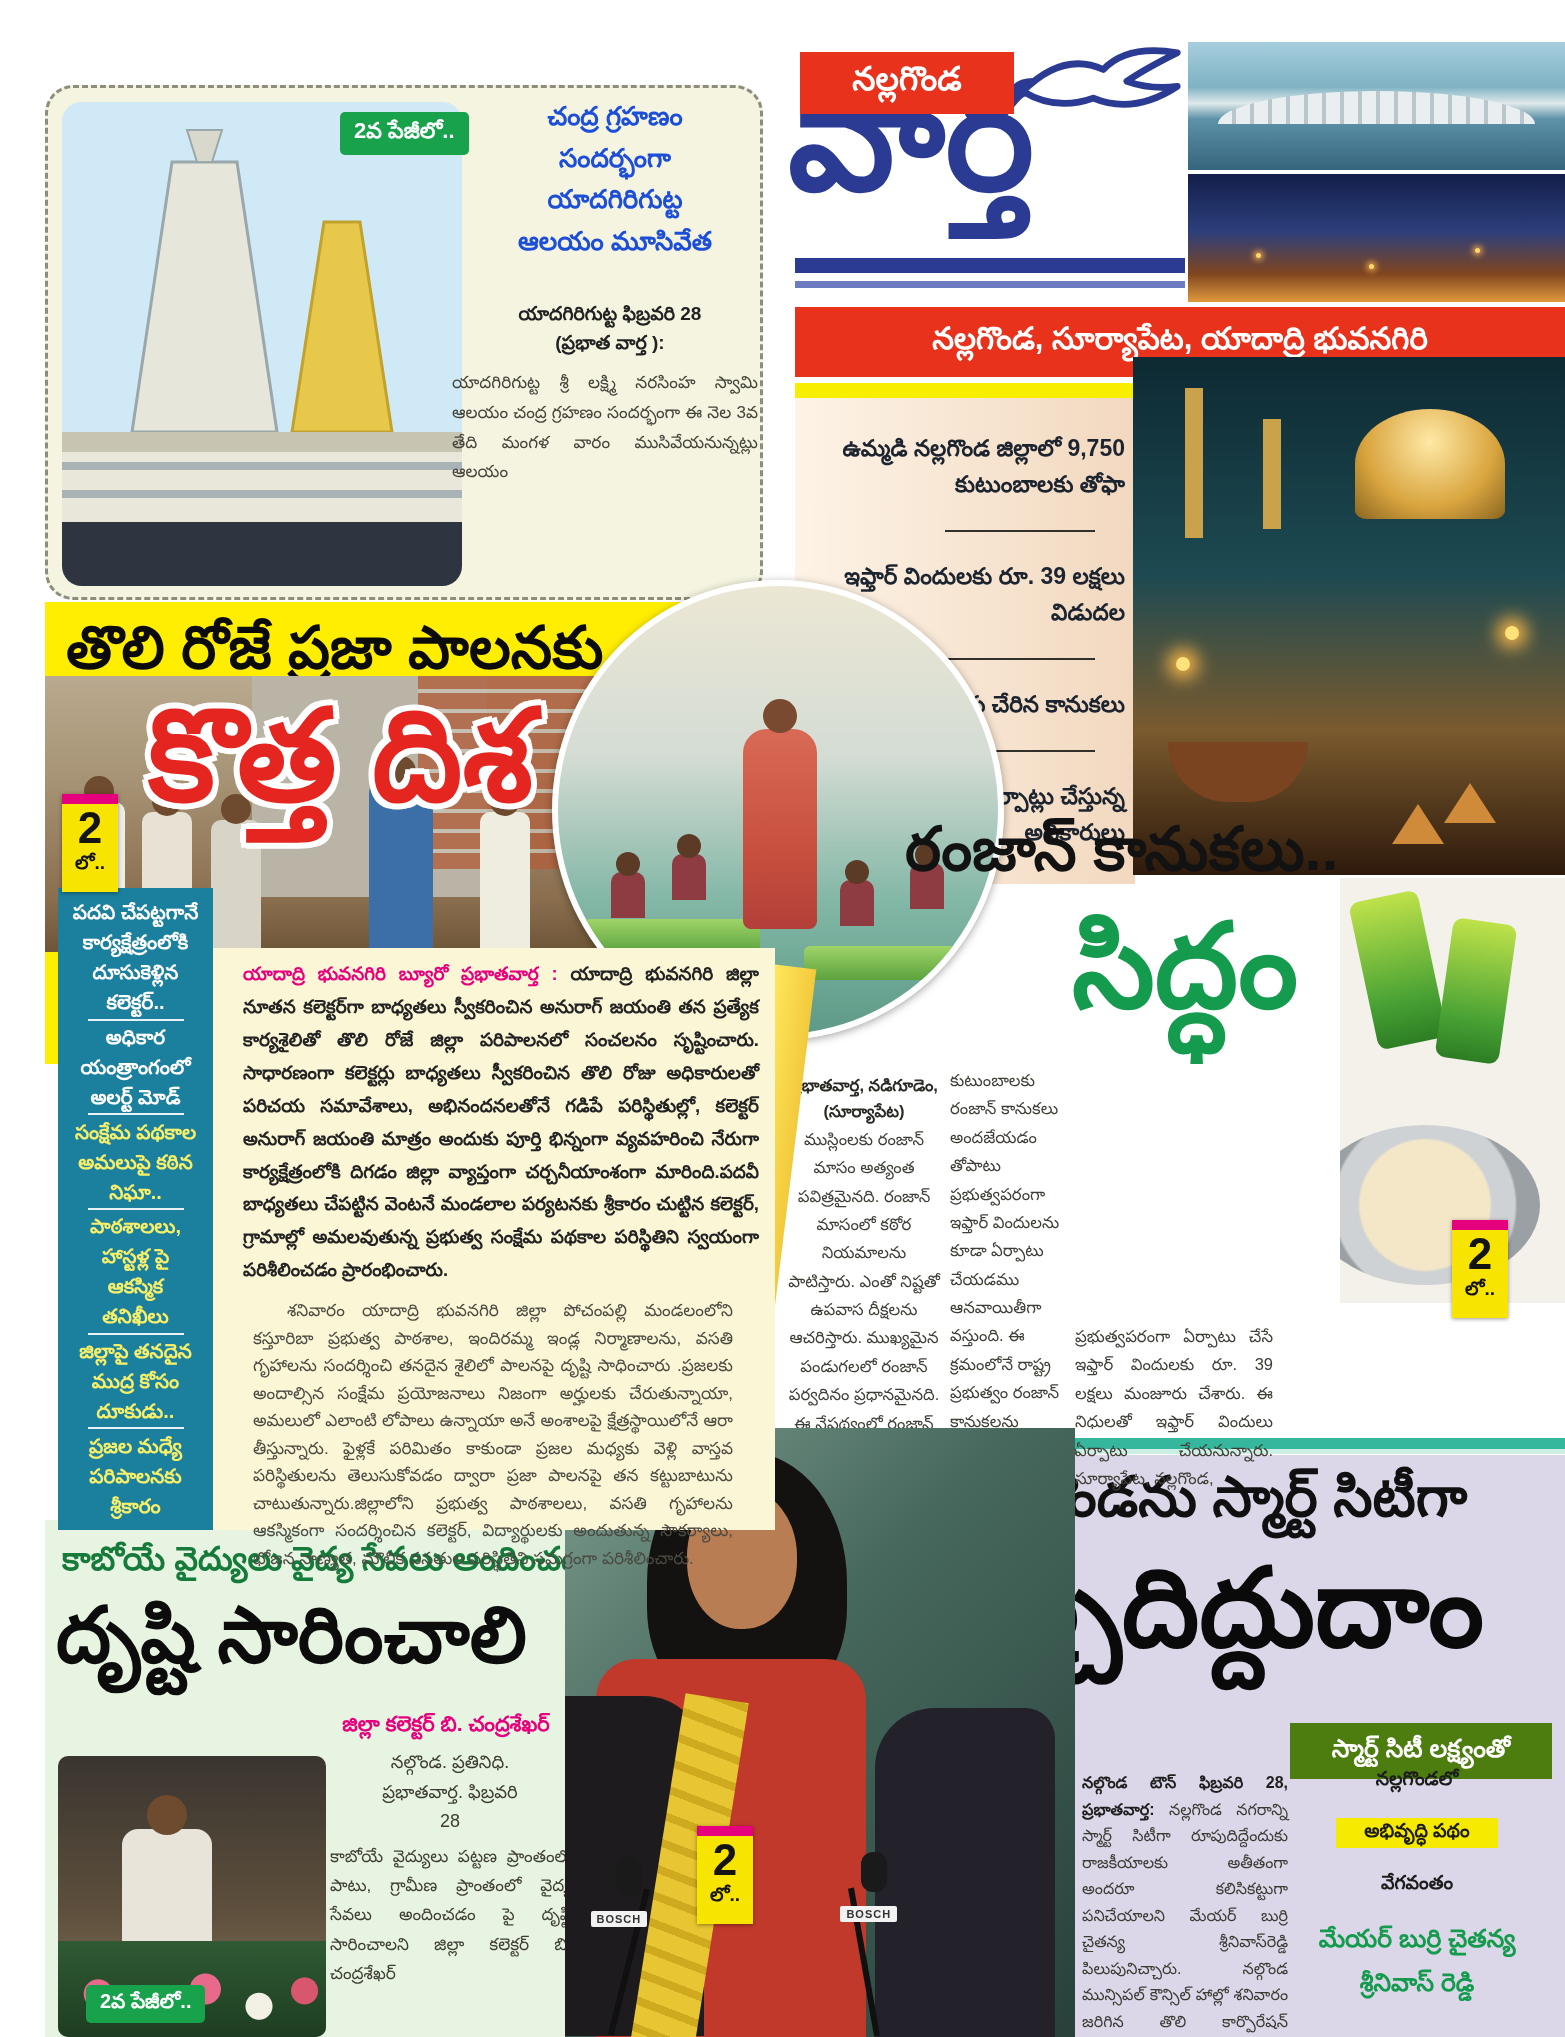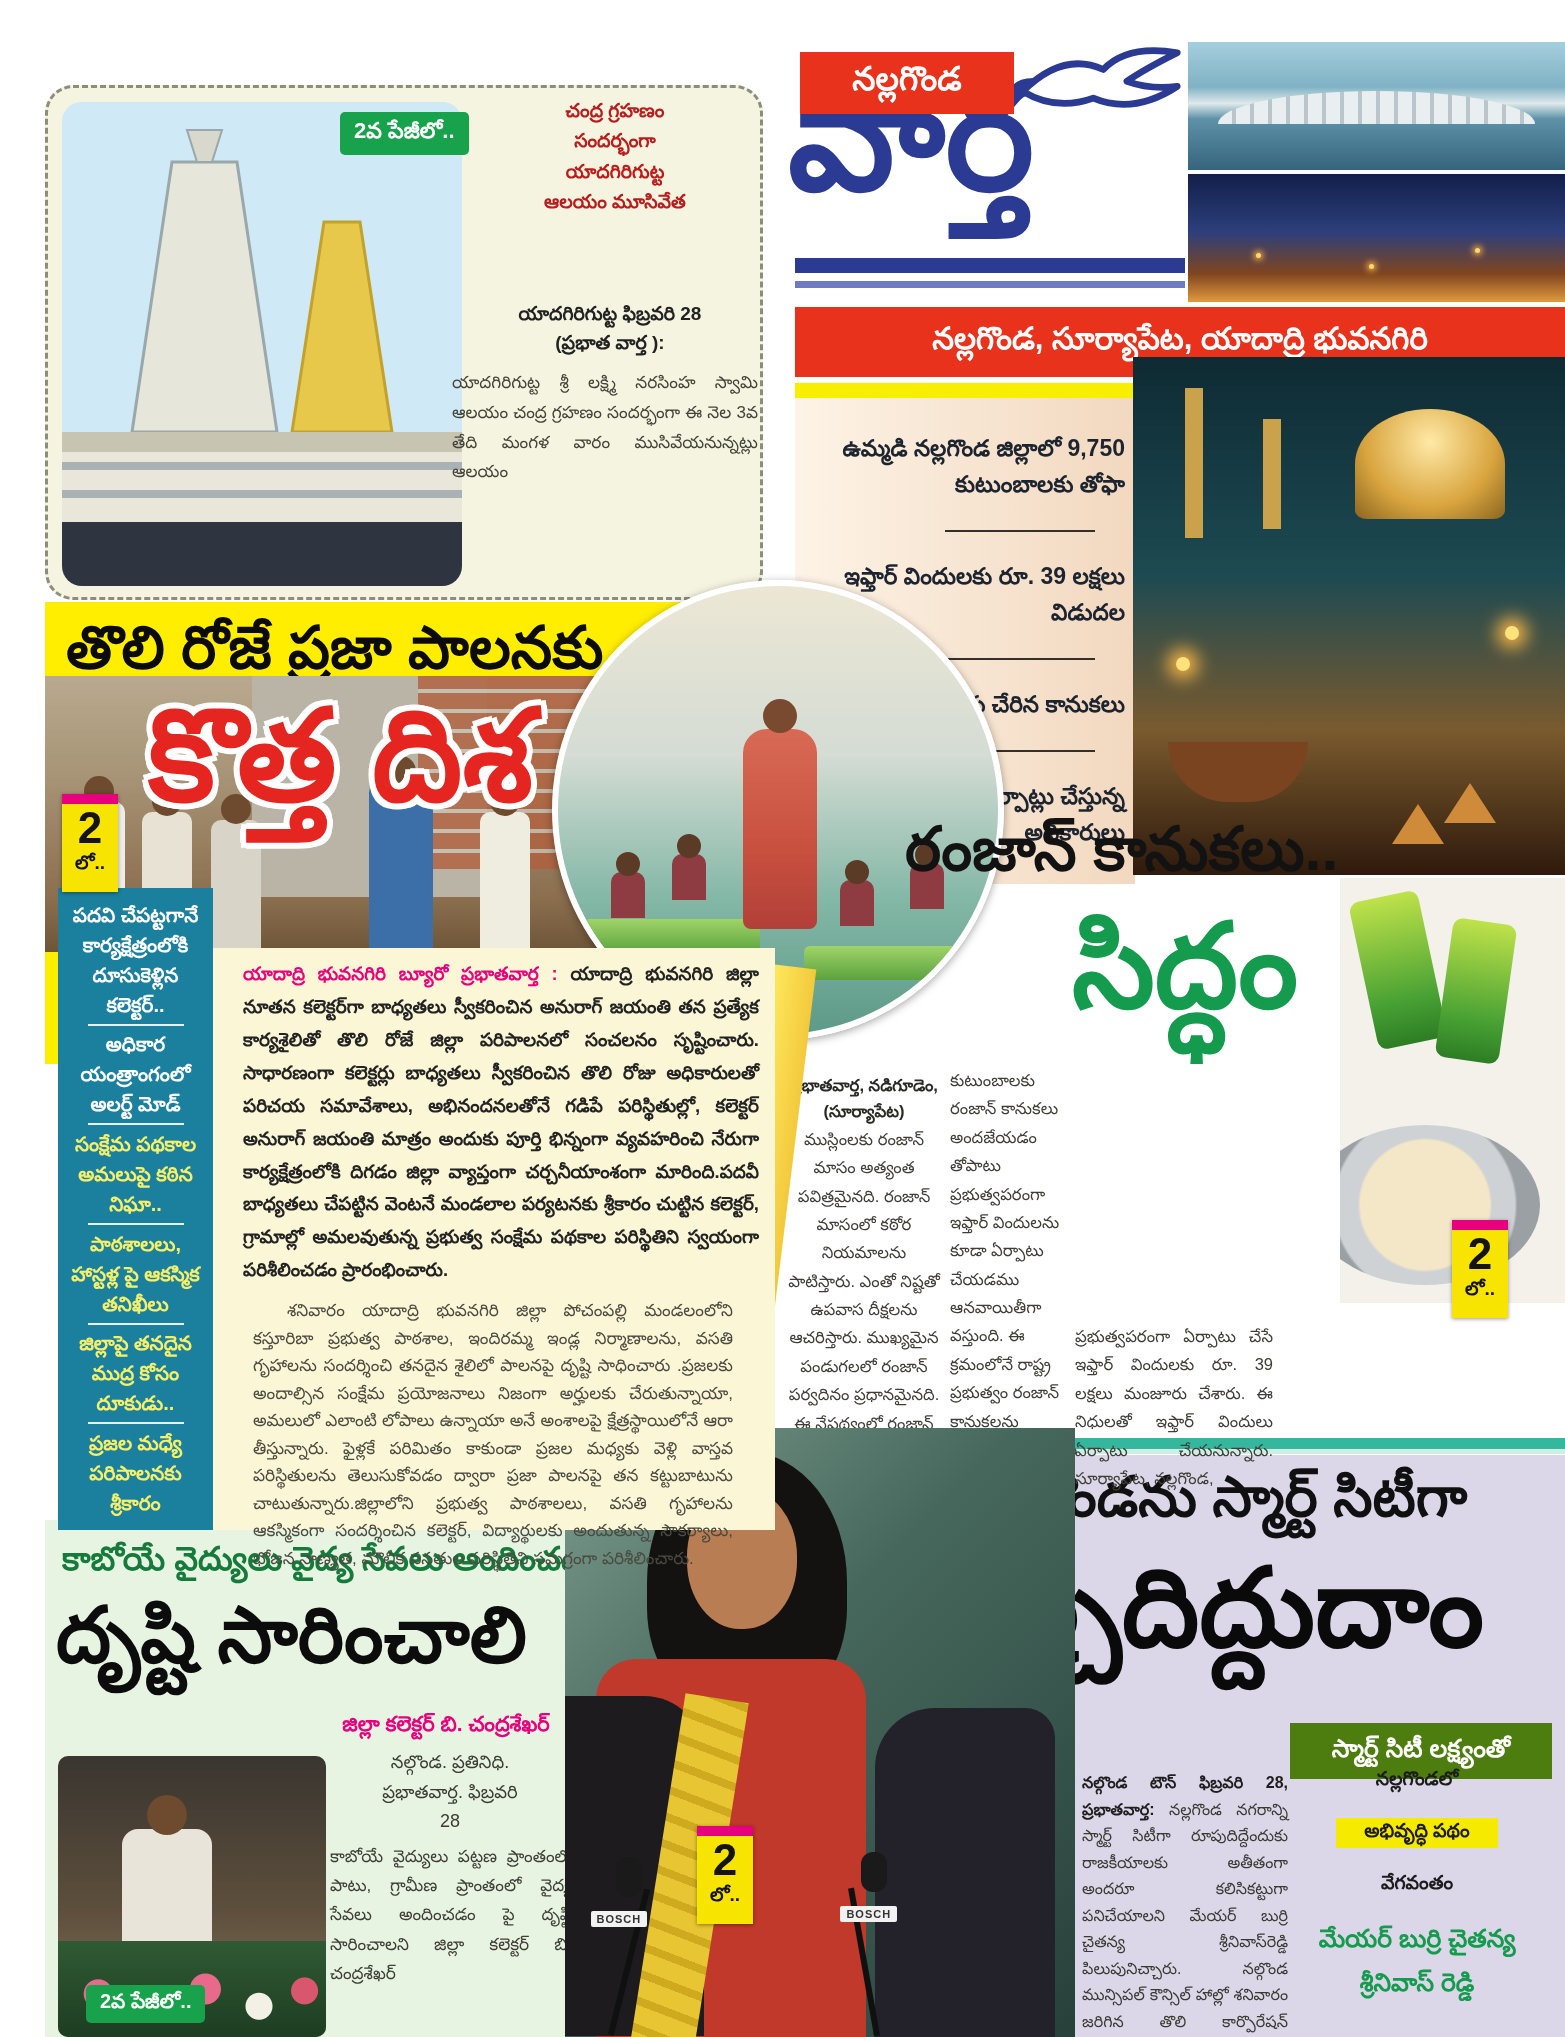--- a/index.html
+++ b/index.html
@@ -7,21 +7,21 @@
   #canvas { position:relative; width:1565px; height:2037px; background:#ffffff; overflow:hidden; margin:0 auto; }
   .abs { position:absolute; }
 
   
   .temple-box { left:45px; top:85px; width:718px; height:515px; background:#f4f4e0;
     border:3px dashed #8d8d7c; border-radius:28px; z-index:2; }
   .temple-photo { left:14px; top:14px; width:400px; height:484px; border-radius:20px; overflow:hidden; background:#cfe9f6; }
   .temple-badge { left:292px; top:24px; background:#18a24b; color:#fff; font-weight:bold;
     font-size:22px; padding:6px 14px; border-radius:5px; z-index:3; }
   .temple-headline { left:424px; top:8px; width:286px; text-align:center; font-weight:bold;
-    font-size:19px; line-height:1.6; color:#b91c1c; }
+    font-size:26px; line-height:1.6; color:#1d4ed8; }
   .temple-dateline { left:412px; top:212px; width:300px; text-align:center; font-weight:bold;
     font-size:19px; line-height:1.5; color:#222; }
   .temple-body { left:404px; top:280px; width:306px; font-size:17px; line-height:1.75;
     color:#44433a; text-align:justify; }
 
   
   .mast-city { left:800px; top:52px; width:214px; height:62px; background:#e8321c; color:#fff;
     font-weight:bold; font-size:33px; display:flex; align-items:center; justify-content:center; z-index:3; }
   .mast-bird { left:1016px; top:40px; width:168px; height:86px; z-index:3; }
   .mast-title { left:788px; top:44px; width:400px; height:212px; color:#2b3a92; font-weight:bold;
@@ -67,21 +67,21 @@
   .bench { position:absolute; height:34px; background:linear-gradient(180deg,#9fd468,#5ca23e); border-radius:6px; }
   .kid { position:absolute; width:34px; height:46px; background:#8e3b42; border-radius:10px 10px 0 0; }
   .kid::before { content:""; position:absolute; left:50%; top:-20px; transform:translateX(-50%);
     width:24px; height:24px; border-radius:50%; background:#5b3a26; }
   .teacher { position:absolute; left:42%; top:32%; width:74px; height:200px;
     background:linear-gradient(180deg,#d86a55 0%,#c8503e 60%,#b23f39 100%); border-radius:24px 24px 8px 8px; }
   .teacher::before { content:""; position:absolute; left:50%; top:-30px; transform:translateX(-50%);
     width:34px; height:34px; border-radius:50%; background:#7a4a30; }
 
   .side-rail { left:58px; top:888px; width:155px; height:642px; background:#1b7f9e; z-index:6;
-    display:flex; flex-direction:column; justify-content:space-evenly; align-items:center; padding:8px 6px; }
+    display:flex; flex-direction:column; justify-content:space-evenly; align-items:center; padding:8px 14px; }
   .side-item { font-size:20px; font-weight:bold; text-align:center; line-height:1.5; width:100%; }
   .side-sep { width:96px; height:2px; background:#e8f2f5; }
 
   .article-panel { left:213px; top:948px; width:562px; height:582px; background:#fbf6d6; z-index:6; padding:10px 16px 8px 30px; }
   .article-byline { color:#e6007e; font-weight:bold; }
   .article-p1 { font-size:18.5px; font-weight:bold; color:#232323; line-height:1.78; text-align:justify; }
   .article-p2 { font-size:17px; color:#4a4a40; line-height:1.62; text-align:justify; margin-top:10px; padding:0 26px 0 10px; text-indent:34px; }
   .yellow-ribbon { left:742px; top:965px; width:44px; height:500px; background:linear-gradient(90deg,#ffe95e,#f3c93c);
     transform:rotate(7deg); z-index:5; }
   .yellow-chev { left:588px; top:1205px; width:0; height:0; border-top:90px solid transparent; border-bottom:90px solid transparent;

